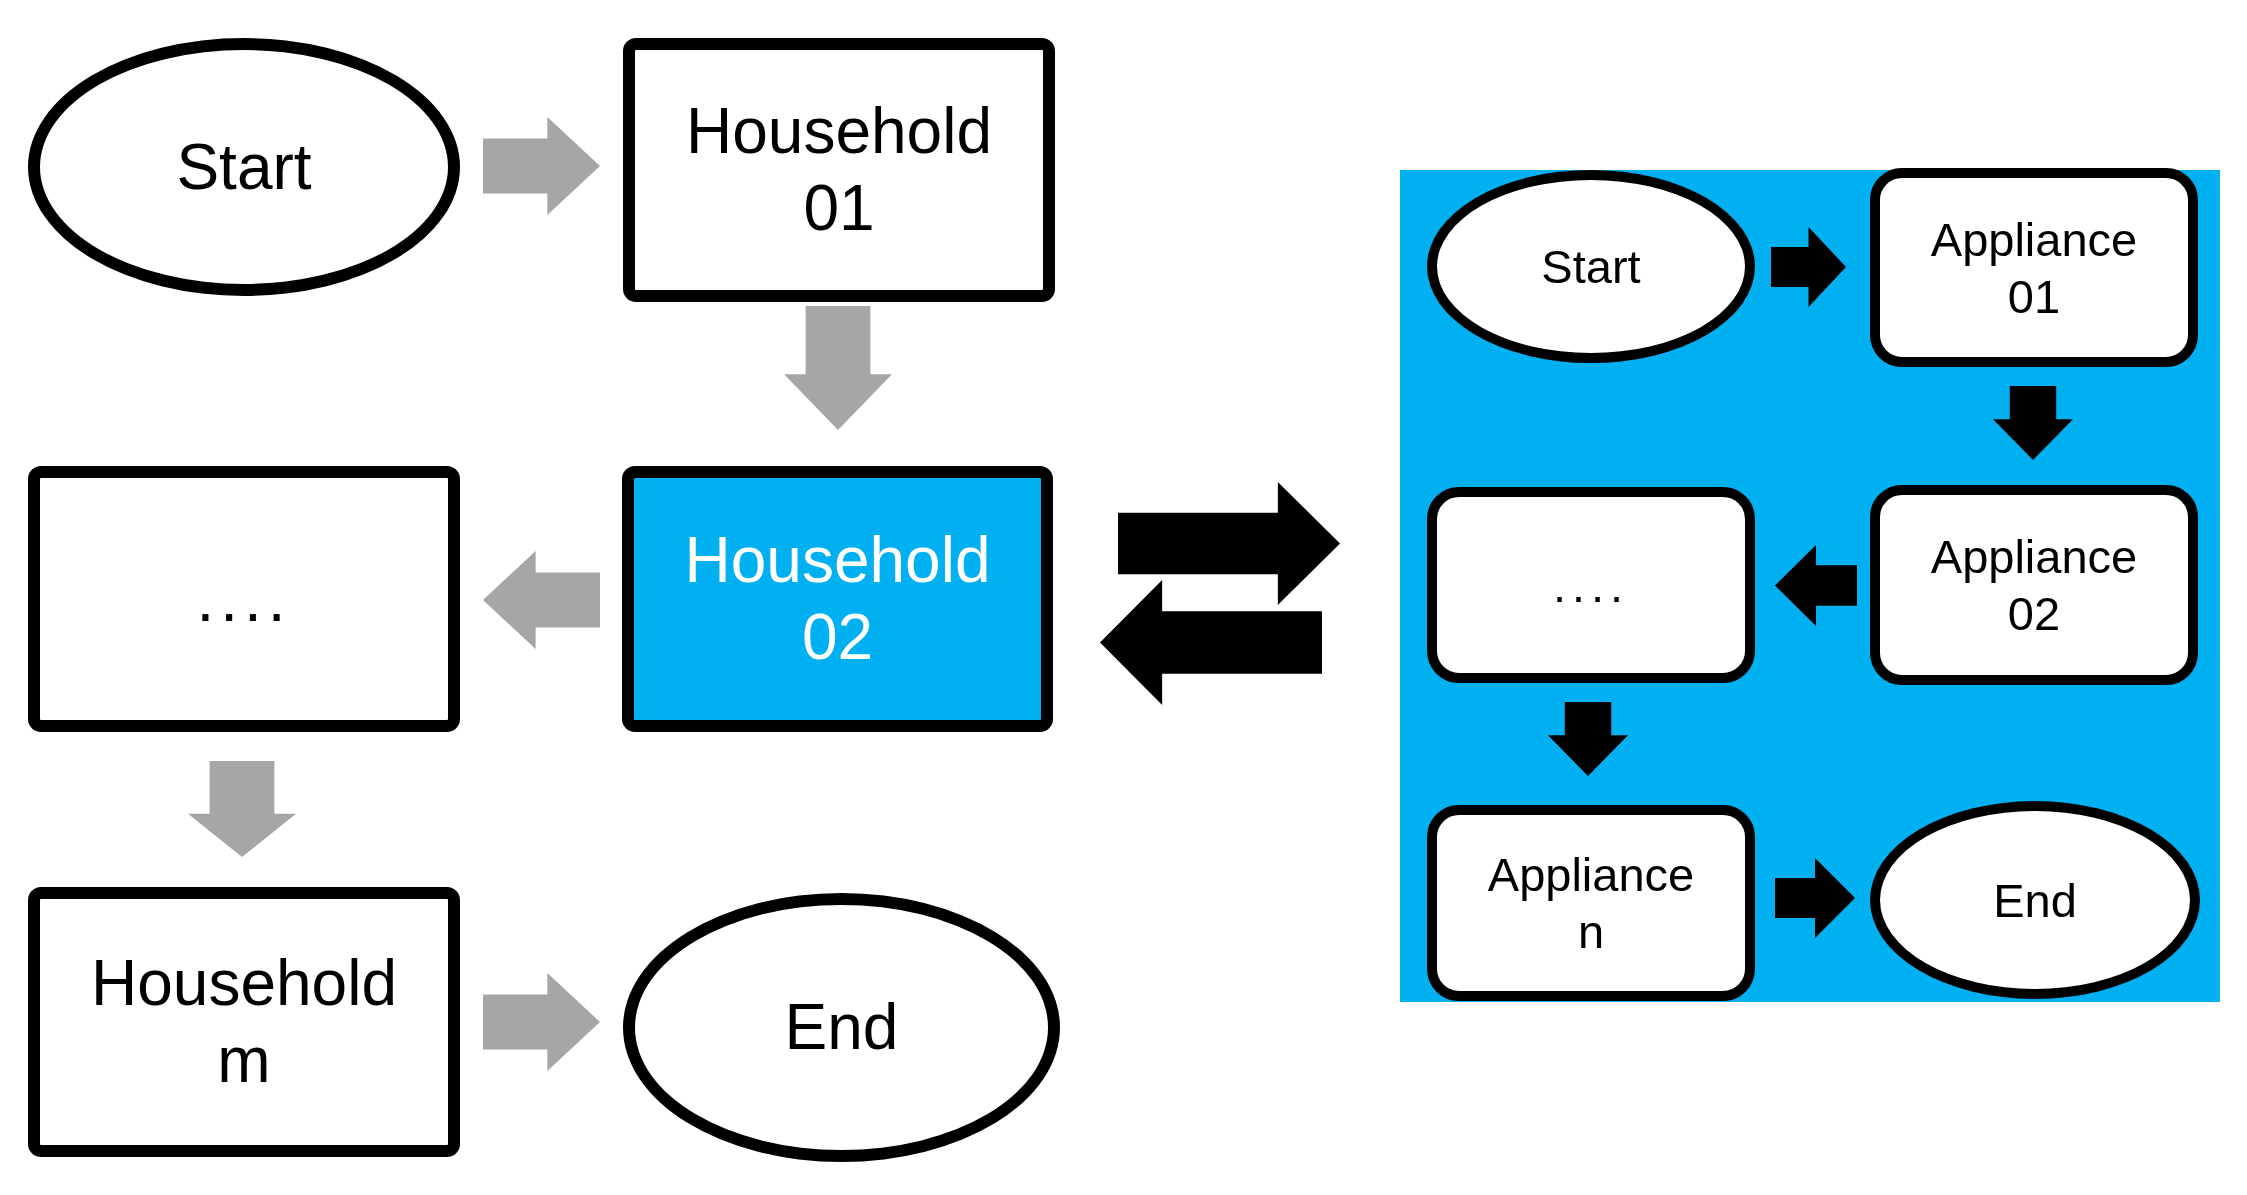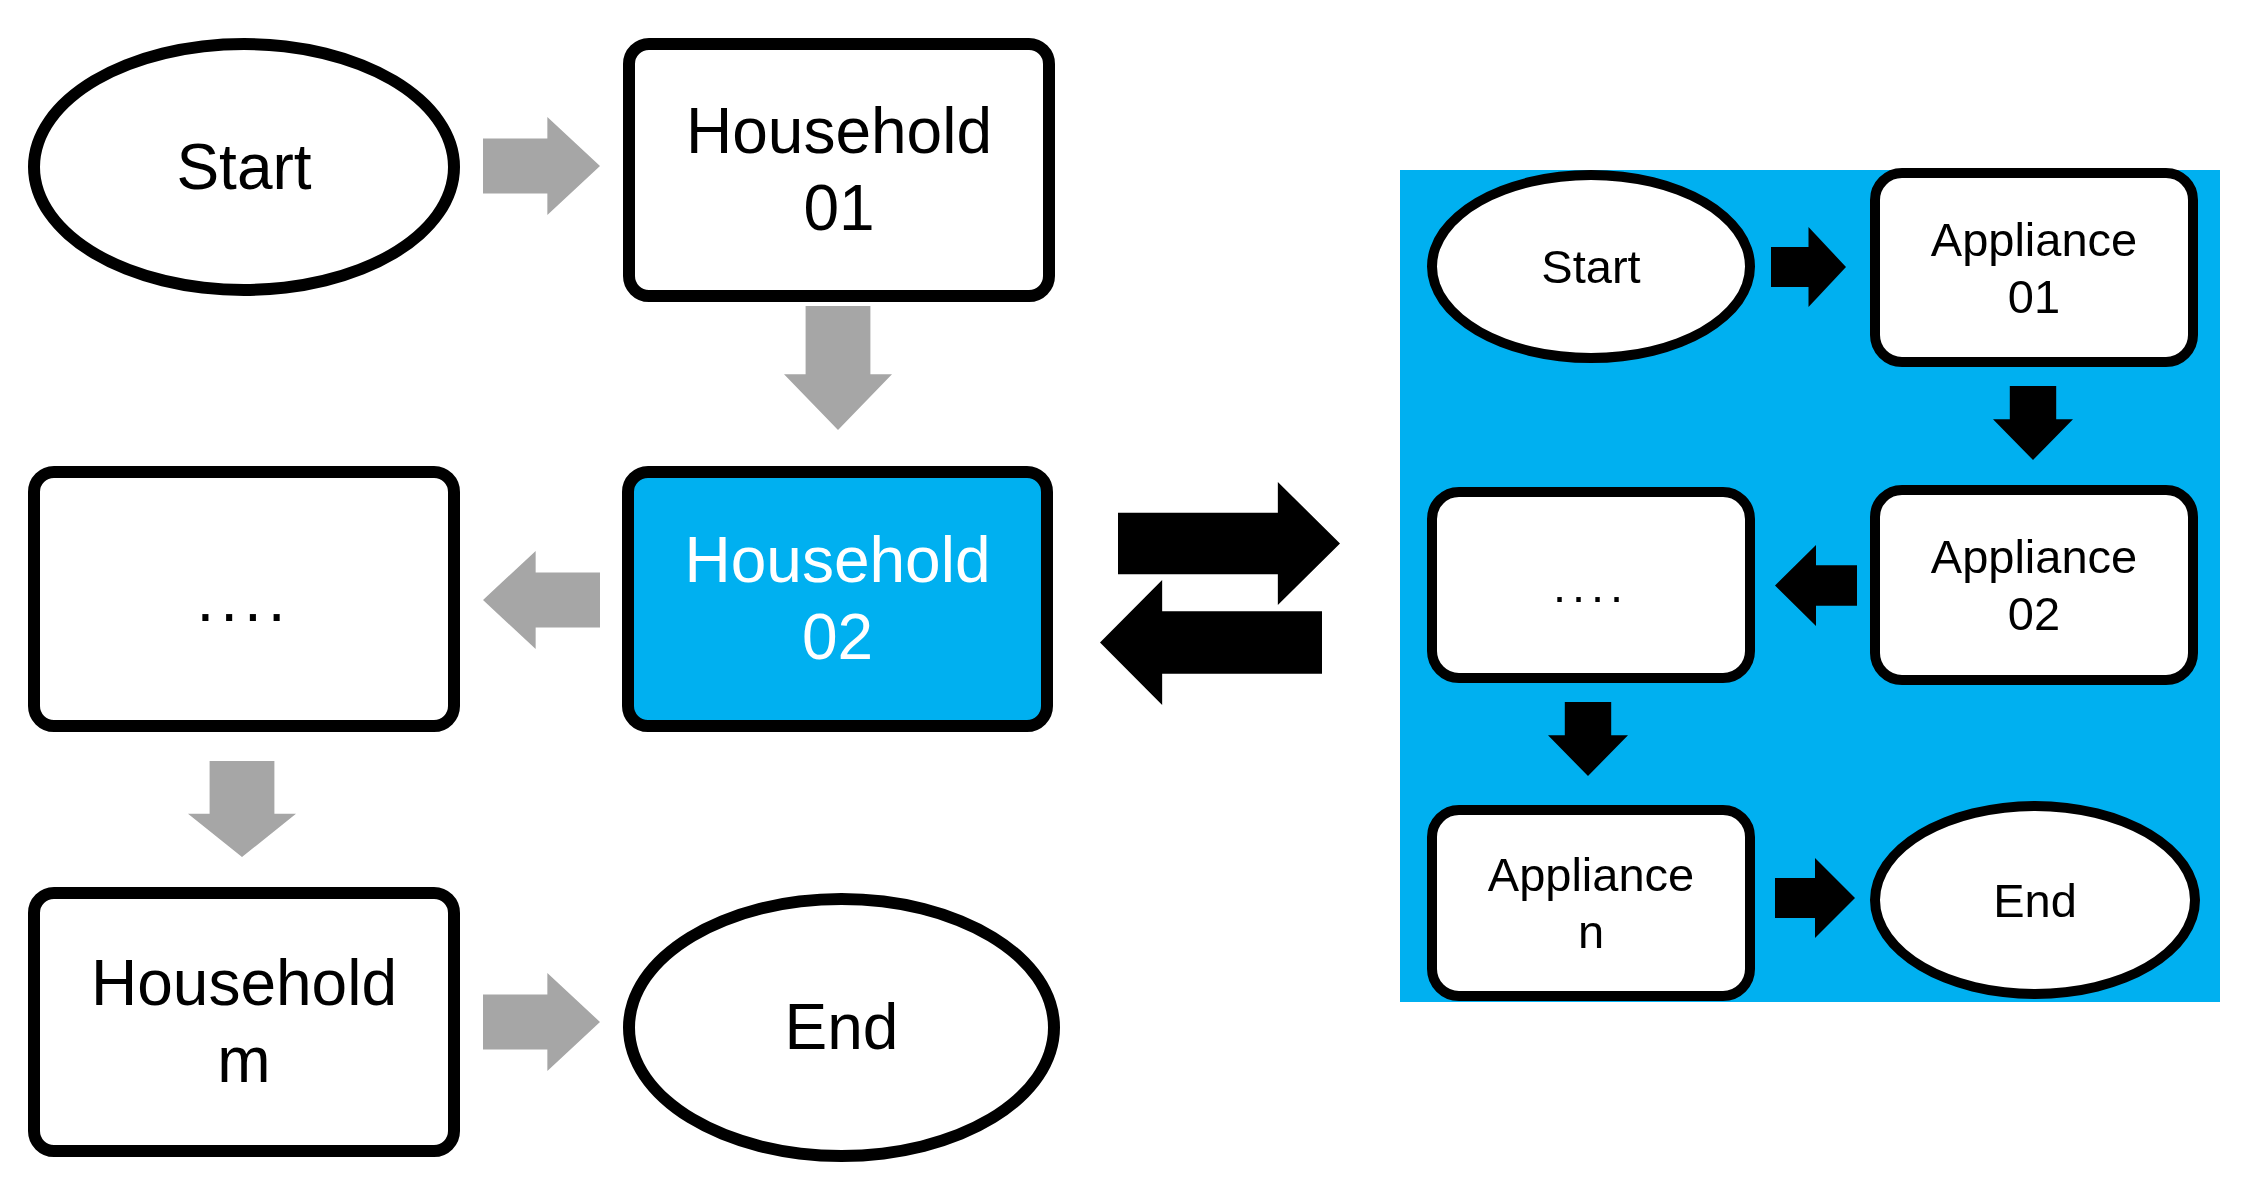--- a/index.html
+++ b/index.html
@@ -17,21 +17,21 @@
   
   .ellipse {
     border: 12px solid #000;
     border-radius: 50%;
     background: #fff;
     display: flex; align-items: center; justify-content: center;
     box-sizing: border-box;
   }
   .roundbox {
     border: 12px solid #000;
-    border-radius: 26px;
+    border-radius: 13px;
     background: #fff;
     display: flex; flex-direction: column; align-items: center; justify-content: center;
     box-sizing: border-box;
     text-align: center;
   }
   .big-label { font-size: 64px; line-height: 77px; white-space: nowrap; }
   .small-label { font-size: 47px; line-height: 57px; white-space: nowrap; }
   .dots-label { letter-spacing: 6px; }
 
   .blue-fill { background: #00B0F0; color: #ffffff; }

